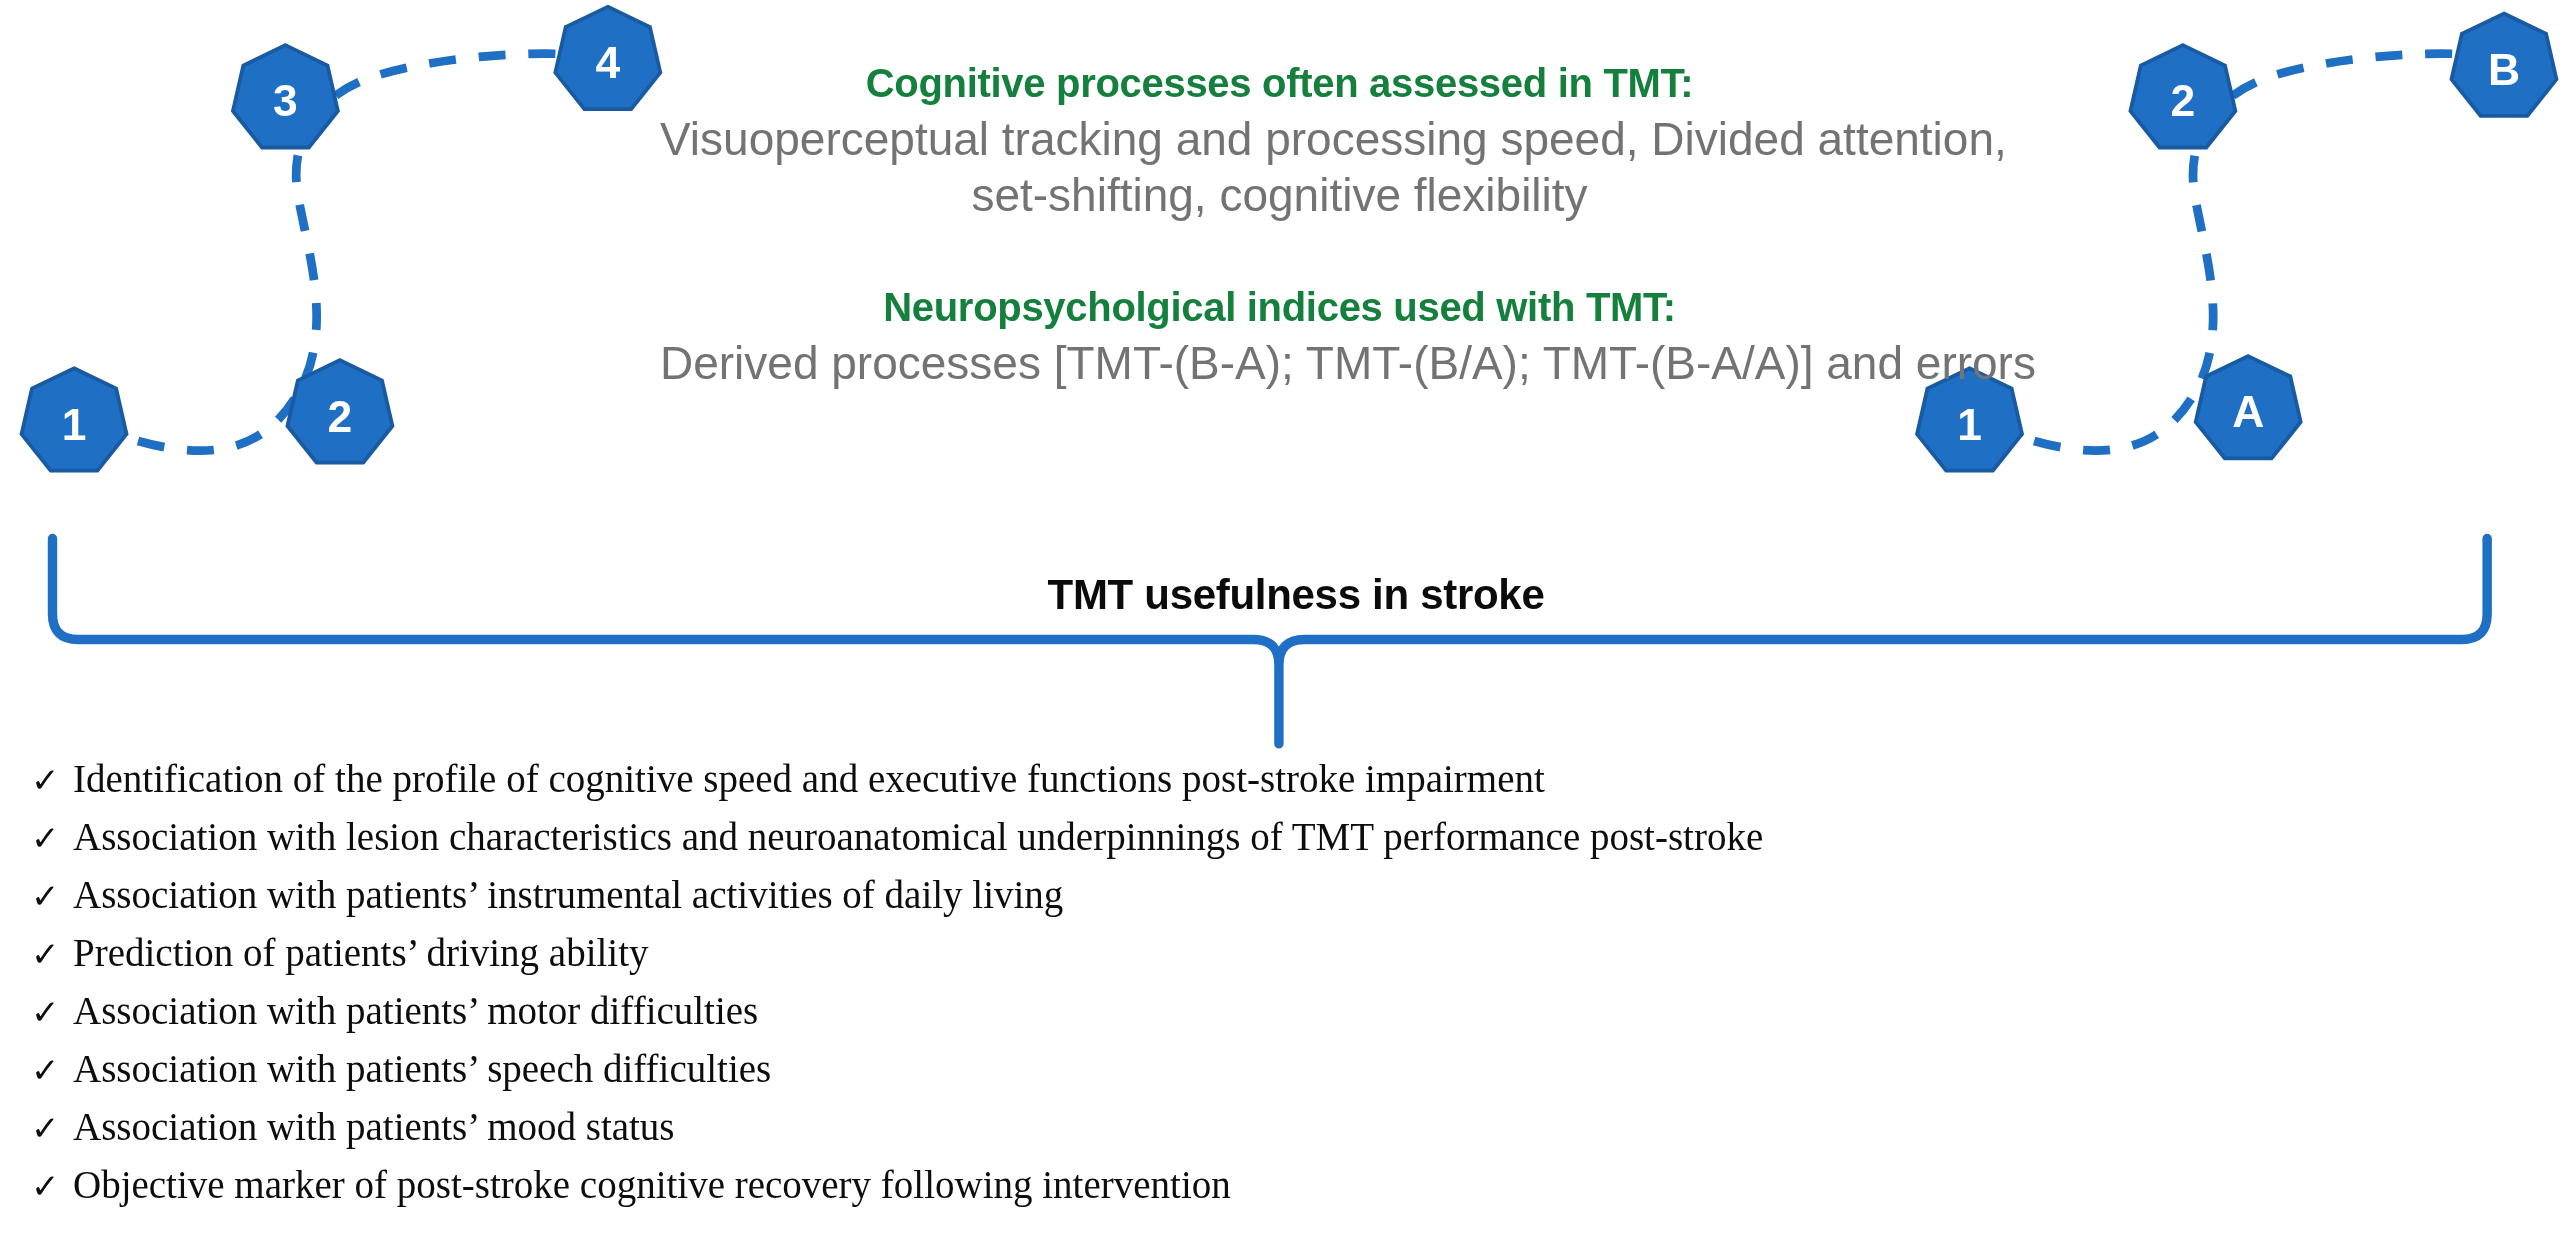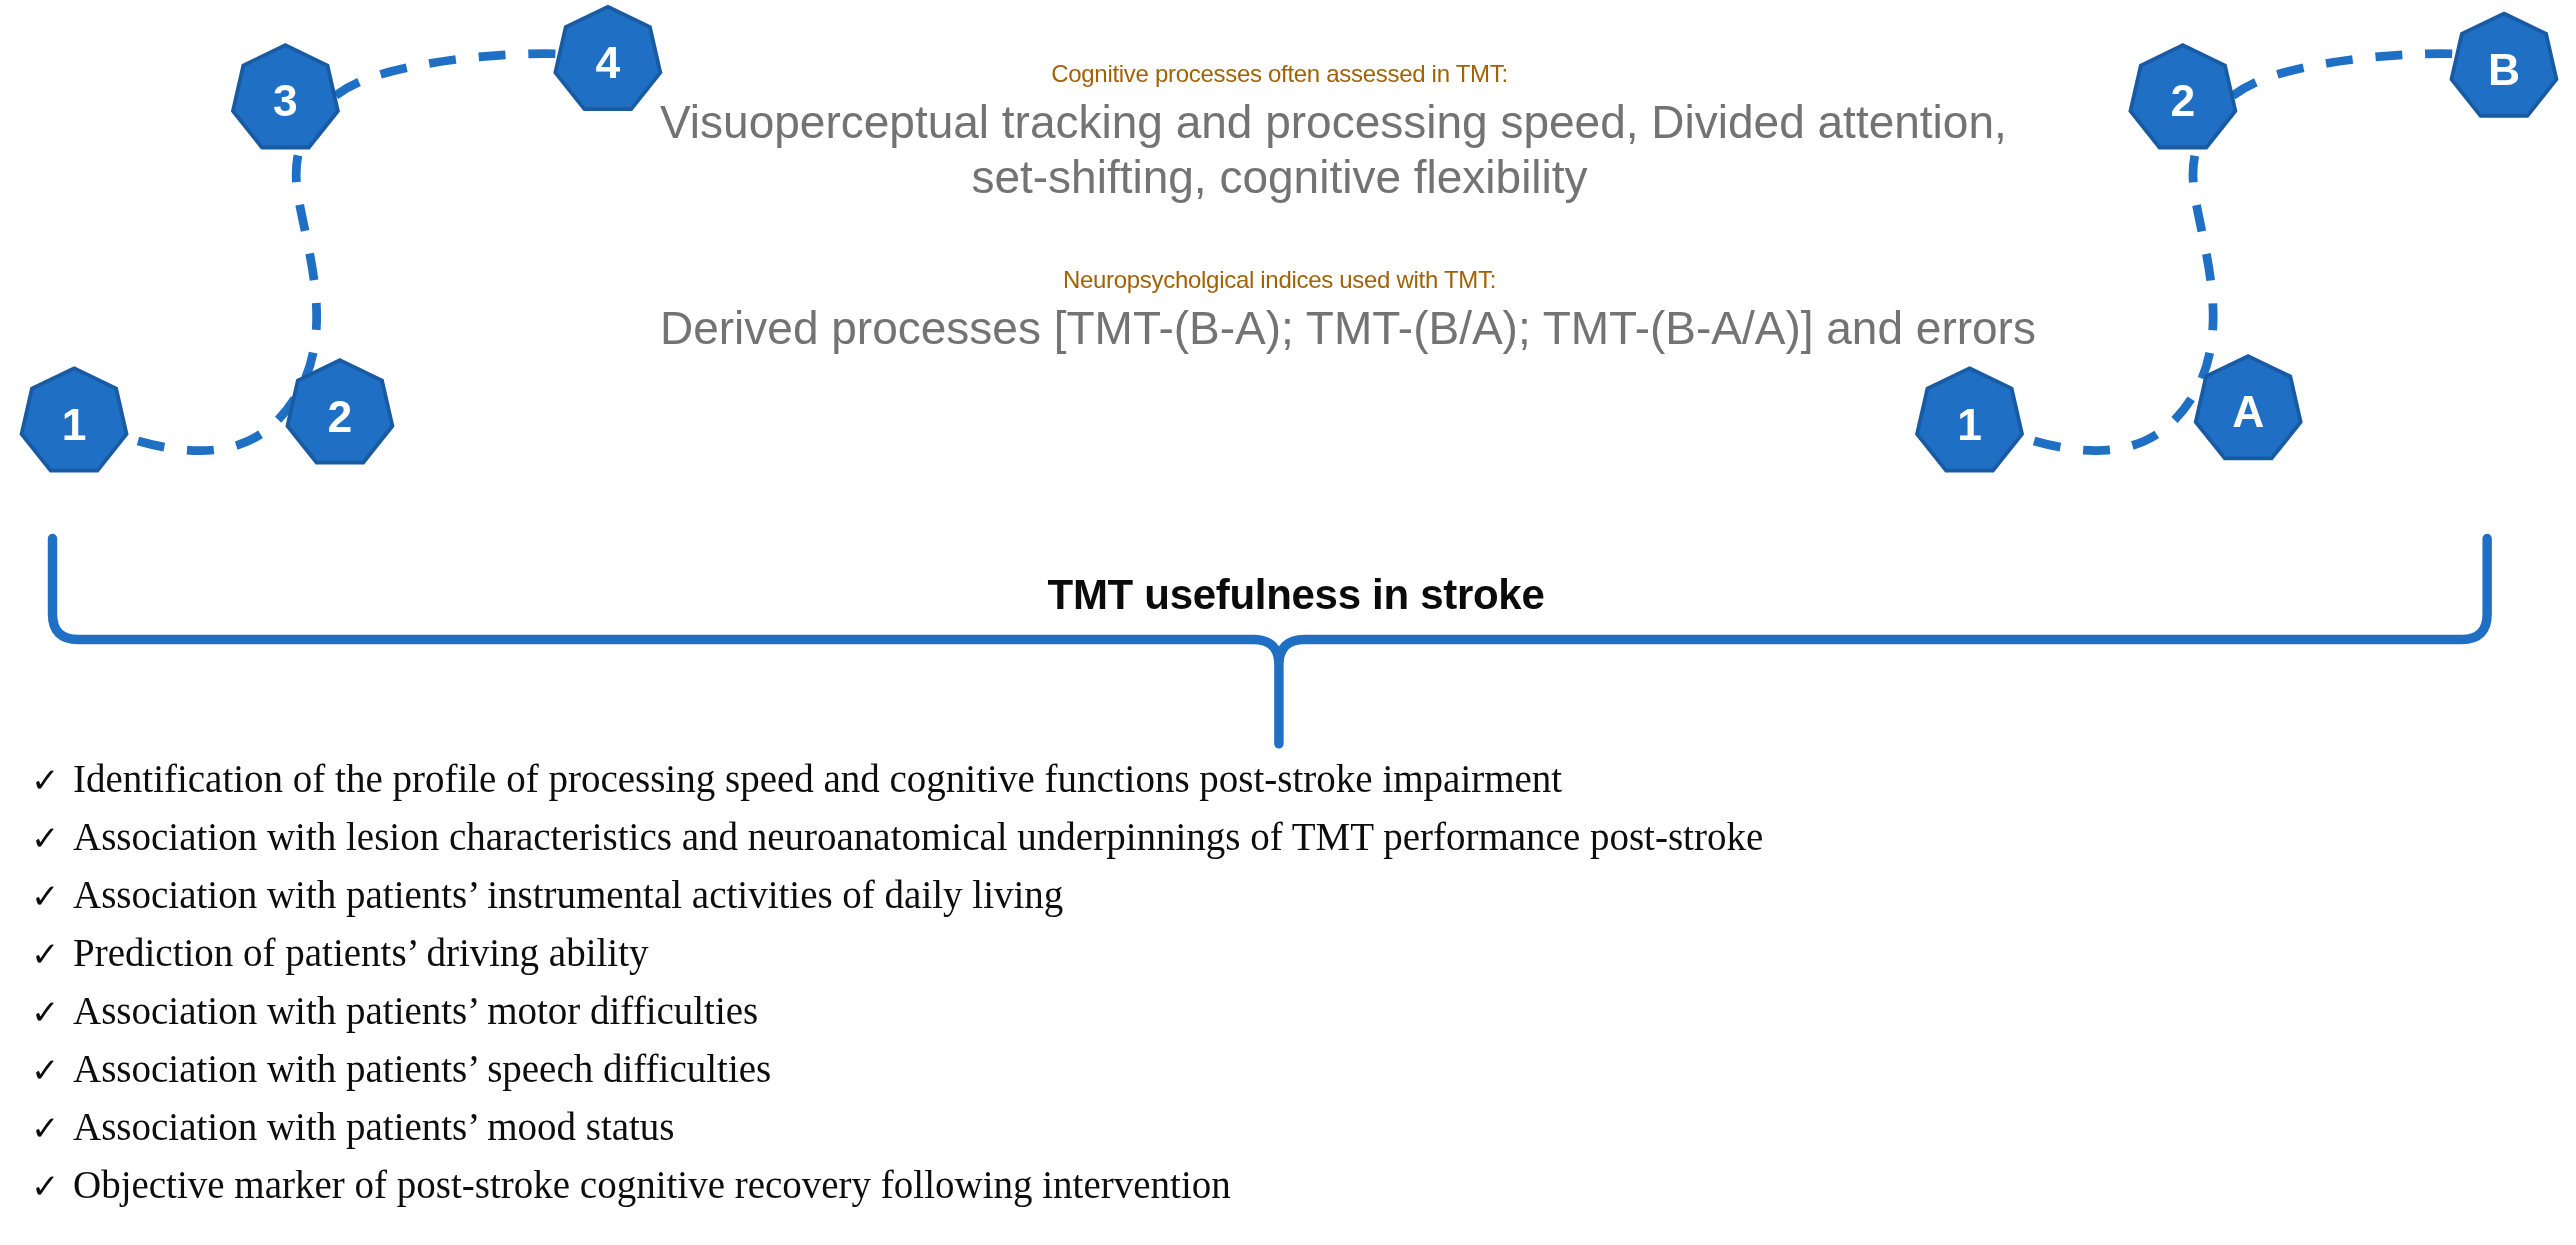--- a/index.html
+++ b/index.html
@@ -42,25 +42,25 @@
   
   .center-col {
     position: absolute;
     left: 660px;
     top: 61px;
     width: 1239px;
     text-align: center;
   }
   .block-heading {
     font-family: "Liberation Sans", sans-serif;
-    font-weight: 400;
-    font-size: 24px;
+    font-weight: 700;
+    font-size: 40px;
     letter-spacing: -0.3px;
     line-height: 1.12;
-    color: #a16207;
+    color: #15803d;
     white-space: nowrap;
   }
   .block-line {
     font-family: "Liberation Sans", sans-serif;
     font-weight: 400;
     font-size: 46px;
     line-height: 1.20;
     color: #737373;
     white-space: nowrap;
   }
@@ -205,21 +205,21 @@
     </div>
 
   </div>
 
   <div id="brace-title">TMT usefulness in stroke</div>
 
   <div id="checklist">
 
     <div class="check-row">
       <span class="check-mark">✓</span>
-      <span class="check-text">Identification of the profile of processing speed and cognitive functions post-stroke impairment</span>
+      <span class="check-text">Identification of the profile of cognitive speed and executive functions post-stroke impairment</span>
     </div>
 
     <div class="check-row">
       <span class="check-mark">✓</span>
       <span class="check-text">Association with lesion characteristics and neuroanatomical underpinnings of TMT performance post-stroke</span>
     </div>
 
     <div class="check-row">
       <span class="check-mark">✓</span>
       <span class="check-text">Association with patients’ instrumental activities of daily living</span>

